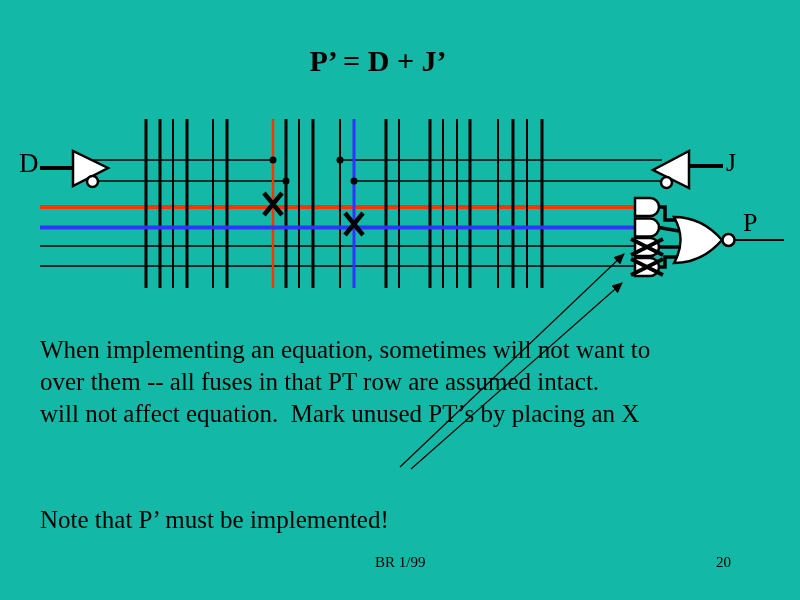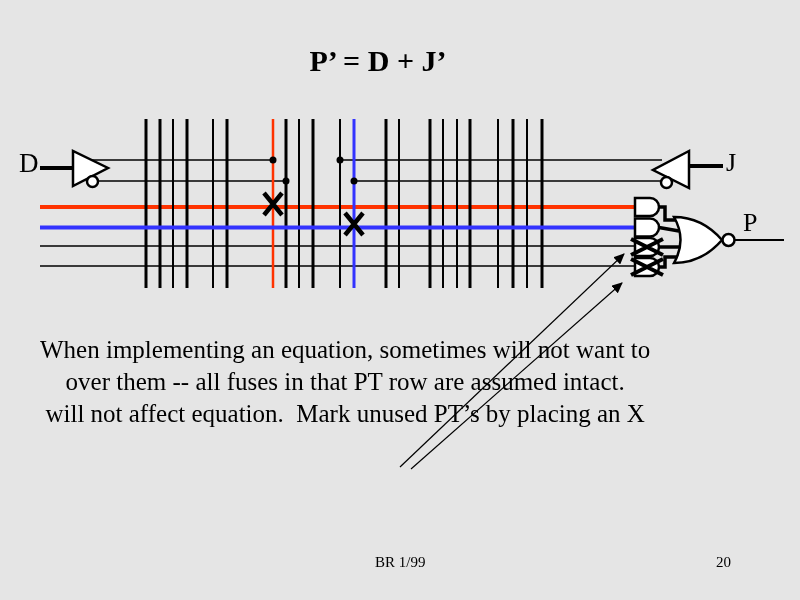--- a/index.html
+++ b/index.html
@@ -1,28 +1,28 @@
 <!DOCTYPE html>
 <html><head>
 <meta charset="utf-8">
 <style>
   html,body{margin:0;padding:0;background:#888;}
   .slide{
-    position:relative;width:800px;height:600px;background:#e5e5e5;
+    position:relative;width:800px;height:600px;background:#14b8a6;
     overflow:hidden;font-family:"Liberation Serif", serif;color:#000;
   }
   .title{
     position:absolute;top:44px;left:378px;transform:translateX(-50%);
     font-size:30px;font-weight:bold;white-space:pre;
   }
   .diagram-svg{position:absolute;left:0;top:0;width:800px;height:600px;}
   .body-text{
     position:absolute;left:40px;top:334px;font-size:25px;line-height:32px;
   }
-  .body-text div{white-space:pre;text-align:center;}
+  .body-text div{white-space:pre;}
   .note-text{
     position:absolute;left:40px;top:506px;font-size:25px;white-space:pre;
   }
   .footer-credit{
     position:absolute;left:375px;top:554px;font-size:15px;white-space:pre;font-family:Liberation Serif, serif;
   }
   .footer-page{
     position:absolute;left:716px;top:554px;font-size:15px;white-space:pre;
   }
   svg text{font-family:"Liberation Serif", serif;fill:#000;}
@@ -136,17 +136,18 @@
     <text x="726" y="171" font-size="26">J</text>
     <text x="743" y="231" font-size="26">P</text>
   </svg>
 
   <div class="body-text">
     <div>When implementing an equation, sometimes will not want to</div>
     <div>over them -- all fuses in that PT row are assumed intact.</div>
     <div>will not affect equation.  Mark unused PT’s by placing an X</div>
   </div>
 
+  <div class="note-text">Note that P’ must be implemented!</div>
 
   <div class="footer-credit">BR 1/99</div>
   <div class="footer-page">20</div>
 
 </div>
 
 </body></html>

